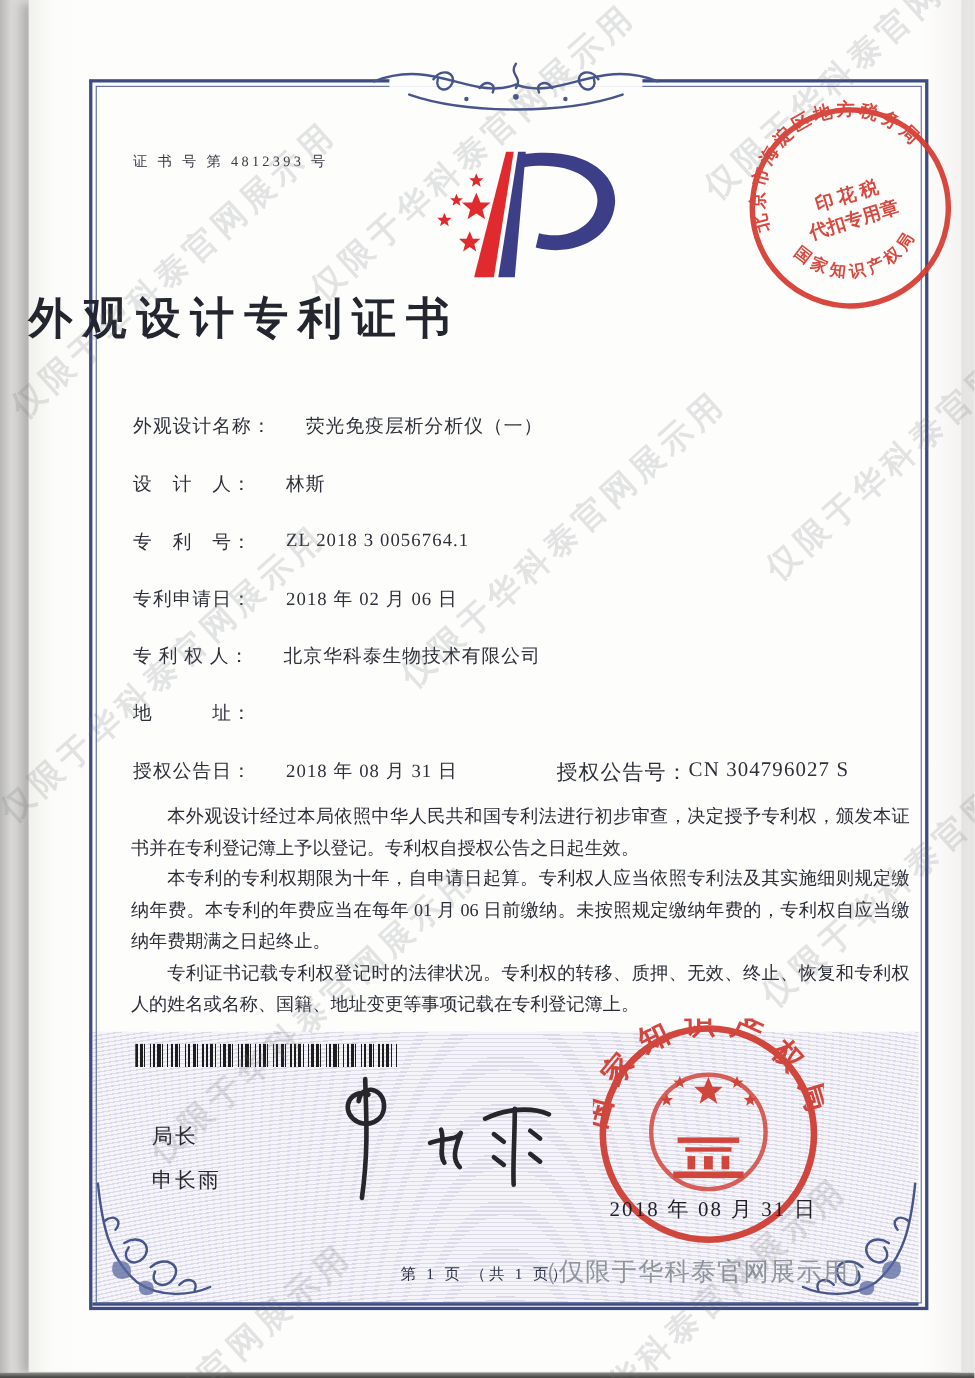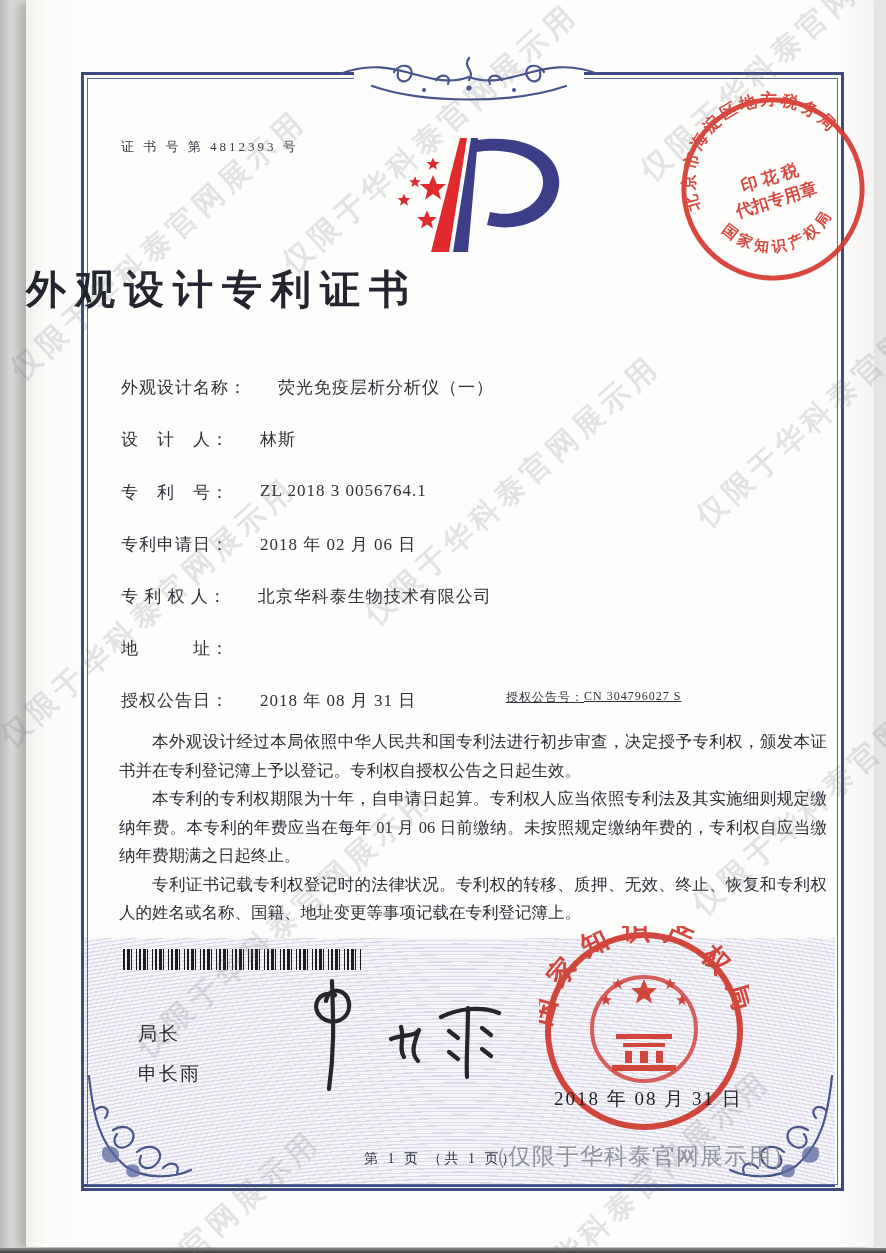--- a/index.html
+++ b/index.html
@@ -26,21 +26,21 @@
   .ornament-top{position:absolute;left:306px;top:50px;width:274px;height:74px;z-index:3;}
   .ornament-corner{position:absolute;width:112px;height:112px;z-index:3;}
   .ornament-bl{left:57px;top:1072px;}
   .ornament-br{left:700px;top:1072px;transform:scaleX(-1);}
   .title{position:absolute;left:0;right:8px;top:262px;text-align:left;font-size:40px;font-weight:bold;
     letter-spacing:9px;color:#24262f;z-index:3;}
   .fields{position:absolute;left:95px;top:376px;width:700px;z-index:3;}
   .frow{position:absolute;left:0;display:flex;font-size:17px;color:#2e3039;letter-spacing:1px;white-space:nowrap;gap:31px;}
   .frow .lab{color:#2e3039;}
   .frow .val{color:#2e3039;}
-  .fcol2{position:absolute;display:flex;font-size:12px;color:#2e3039;letter-spacing:1px;white-space:nowrap;text-decoration:underline;}
+  .fcol2{position:absolute;display:flex;font-size:19px;color:#2e3039;letter-spacing:1px;white-space:nowrap;}
   .body-text{position:absolute;left:93px;top:728px;width:708px;z-index:3;font-size:16.5px;line-height:28.5px;
     color:#2c2e37;text-align:justify;}
   .body-text p{margin:0;text-indent:2em;}
   .barcode{position:absolute;left:97px;top:949px;width:238px;height:21px;z-index:3;
     background:repeating-linear-gradient(90deg,#1d1d1d 0 2px,transparent 2px 4px,#1d1d1d 4px 7px,
       transparent 7px 8px,#1d1d1d 8px 9px,transparent 9px 13px,#1d1d1d 13px 14px,transparent 14px 16px);}
   .signer{position:absolute;left:112px;top:1014px;z-index:3;font-size:19px;color:#28282e;line-height:40px;letter-spacing:2px;}
   .signature{position:absolute;left:265px;top:975px;width:220px;height:125px;z-index:3;}
   .stamp-tax{position:absolute;left:648px;top:90px;width:198px;height:198px;z-index:4;transform:rotate(-17deg);opacity:.92;}
   .stamp-seal{position:absolute;left:513px;top:926px;width:210px;height:210px;z-index:4;opacity:.93;}

